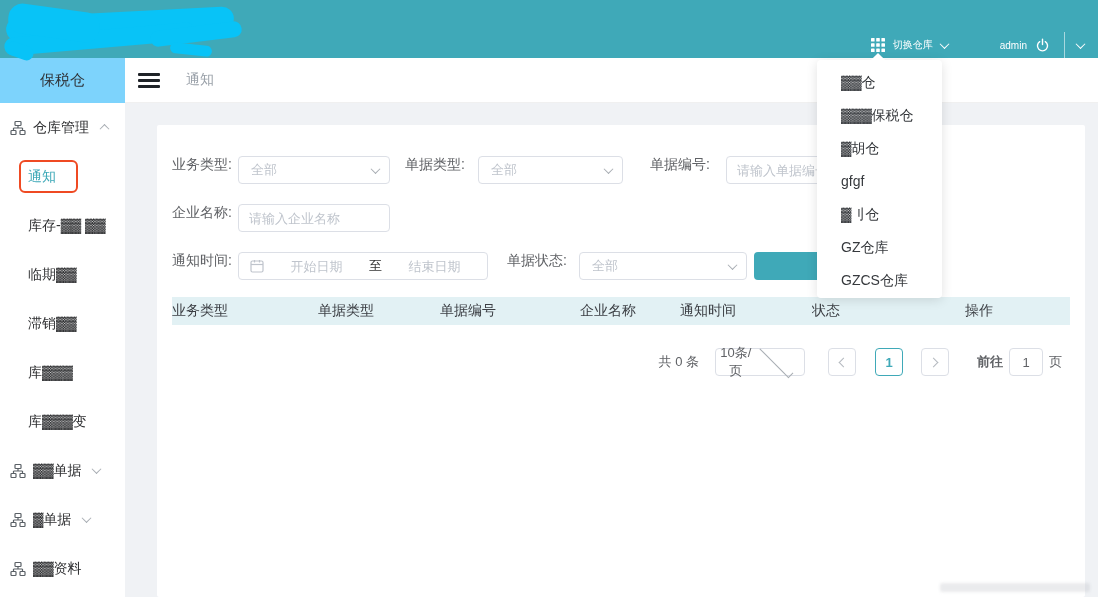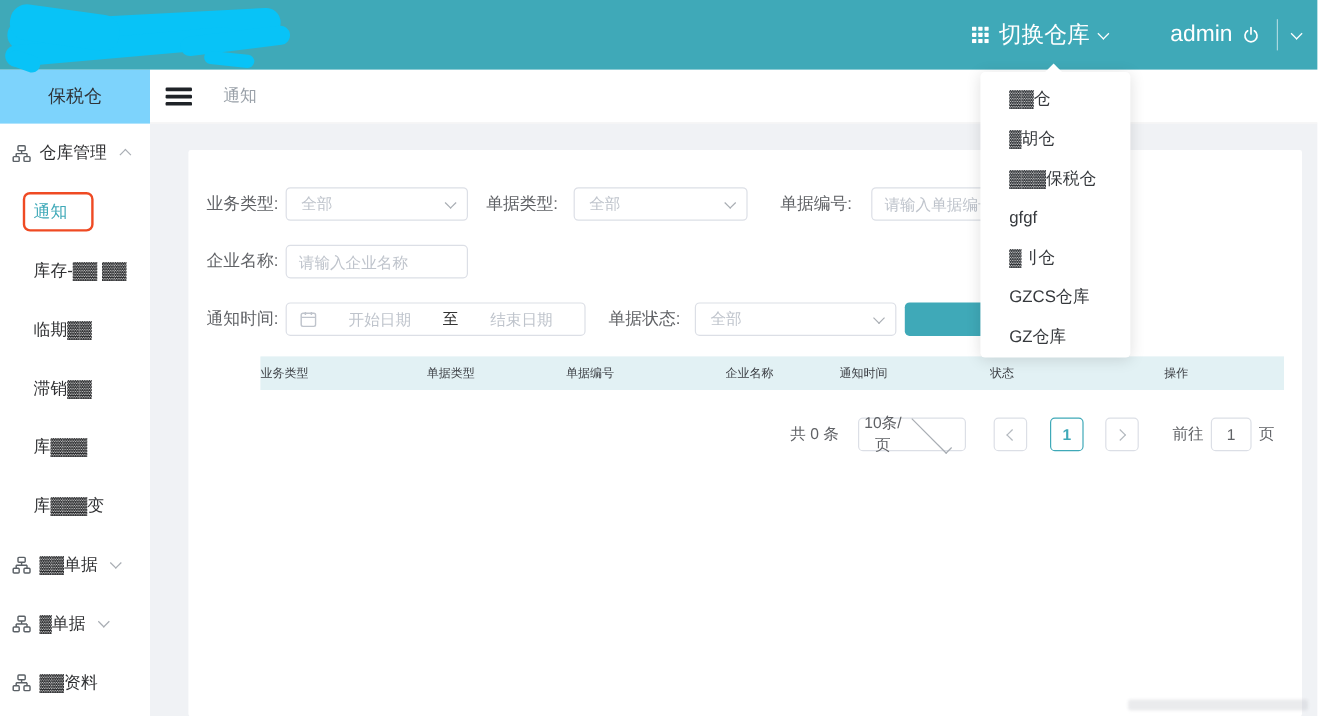--- a/index.html
+++ b/index.html
@@ -19,21 +19,21 @@
 
   
   .header{position:absolute;left:0;top:0;width:1098px;height:58px;background:var(--accent);z-index:20;}
   .scr{position:absolute;background:var(--scribble);border-radius:14px;}
   .scr1{left:6px;top:12px;width:228px;height:24px;transform:rotate(-3deg);}
   .scr2{left:4px;top:30px;width:192px;height:18px;transform:rotate(-5deg);}
   .scr3{left:8px;top:8px;width:92px;height:30px;transform:rotate(8deg);}
   .scr4{left:6px;top:44px;width:28px;height:14px;transform:rotate(20deg);}
   .scr5{left:150px;top:26px;width:92px;height:16px;transform:rotate(-7deg);}
   .scr6{left:170px;top:44px;width:42px;height:11px;transform:rotate(6deg);}
-  .header-right{position:absolute;right:14px;top:0;height:58px;display:flex;align-items:center;color:#fff;font-size:19px;}
+  .header-right{position:absolute;right:14px;top:16px;height:58px;display:flex;align-items:center;color:#fff;font-size:10px;}
   .wh-switch{display:flex;align-items:center;cursor:pointer;margin-right:52px;}
   .wh-switch .lbl{margin:0 8px;}
   .user-area{display:flex;align-items:center;}
   .user-name{margin-right:8px;}
   .vdiv{width:1px;height:26px;background:rgba(255,255,255,.55);margin:0 12px 0 14px;}
   .chev{display:inline-block;width:7px;height:7px;border-right:1.5px solid #a8adb3;border-bottom:1.5px solid #a8adb3;}
   .chev.down{transform:rotate(45deg) translate(-1px,-1px);}
   .chev.up{transform:rotate(-135deg) translate(-1px,-1px);}
   .chev.white{border-color:#fff;}
 
@@ -55,21 +55,21 @@
   .hamburger{width:22px;display:flex;flex-direction:column;gap:3px;margin-left:13px;cursor:pointer;}
   .hamburger i{display:block;height:3px;background:#1f2328;border-radius:1px;}
   .crumb{margin-left:26px;font-size:14px;color:#9aa1a9;}
 
   
   .main{position:absolute;left:125px;top:103px;width:973px;height:494px;background:var(--page-bg);}
   .card{position:absolute;left:32px;top:22px;width:928px;height:472px;background:#fff;border-radius:2px;}
 
   
   .filters{padding:31px 0 0 15px;font-size:14px;color:var(--text2);}
-  .f-row{display:flex;align-items:center;height:28px;margin-bottom:20px;}
+  .f-row{display:flex;align-items:flex-start;height:28px;margin-bottom:20px;}
   .f-row.r3{margin-bottom:0;}
   .f-label{width:66px;text-align:right;padding-right:6px;flex:0 0 auto;white-space:nowrap;}
   .f-label.w72{width:72px;}
   .sel{height:28px;border:1px solid var(--border);border-radius:4px;display:flex;align-items:center;background:#fff;position:relative;cursor:pointer;}
   .sel .sel-val{color:var(--placeholder);font-size:13px;padding-left:12px;flex:1;}
   .sel .chev{margin-right:10px;}
   .inp{height:28px;border:1px solid var(--border);border-radius:4px;font-size:13px;padding:0 10px;color:var(--text);outline:none;font-family:inherit;}
   .inp::placeholder{color:var(--placeholder);}
   .sel1{width:152px;margin-left:0;}
   .ml15{margin-left:15px;} .ml7{margin-left:7px;} .ml27{margin-left:27px;} .ml10{margin-left:10px;} .ml13{margin-left:13px;} .ml6{margin-left:6px;}
@@ -77,42 +77,42 @@
   .daterange{width:250px;height:28px;border:1px solid var(--border);border-radius:4px;display:flex;align-items:center;background:#fff;}
   .cal-icon{margin-left:11px;flex:0 0 auto;display:flex;}
   .dr-inp{flex:1;border:none;outline:none;text-align:center;font-size:13px;background:transparent;font-family:inherit;min-width:0;}
   .dr-inp::placeholder{color:var(--placeholder);}
   .dr-sep{color:#333;font-size:13px;flex:0 0 auto;}
   .sel-status{width:168px;}
   .search-btn{width:70px;height:28px;background:var(--accent);border:none;border-radius:4px;cursor:pointer;}
 
   
   .tbl{margin:17px 15px 0 15px;}
-  .tbl-head{display:flex;height:28px;align-items:center;background:var(--th-bg);font-size:10px;color:#3b3e43;font-weight:500;margin-left:45px;}
+  .tbl-head{display:flex;height:28px;align-items:center;background:var(--th-bg);font-size:14px;color:#3b3e43;font-weight:500;}
   .th{white-space:nowrap;overflow:hidden;}
   .th:nth-child(1){width:146px;}
   .th:nth-child(2){width:122px;}
   .th:nth-child(3){width:140px;}
   .th:nth-child(4){width:100px;}
   .th:nth-child(5){width:132px;}
   .th:nth-child(6){width:153px;}
   .th:nth-child(7){width:105px;}
   .empty-row{height:53px;display:flex;align-items:center;justify-content:center;font-size:14px;color:#8a9096;border-bottom:1px solid #ebeef0;}
 
   
   .pager{display:flex;align-items:center;justify-content:flex-end;padding-right:23px;margin-top:23px;font-size:13px;color:var(--text2);}
   .pg-total{margin-right:16px;}
   .pg-size{width:90px;height:28px;border:1px solid var(--border);border-radius:4px;display:flex;align-items:center;cursor:pointer;}
   .pg-size span{flex:1;text-align:center;font-size:13px;color:var(--text2);}
   .pg-size .chev{margin-right:8px;}
   .pg-btn{width:28px;height:28px;border:1px solid var(--border);border-radius:4px;display:flex;align-items:center;justify-content:center;background:#fff;cursor:pointer;}
   .pg-prev{margin-left:23px;}
   .pg-page{margin-left:19px;border-color:var(--accent);color:var(--accent);font-weight:bold;font-size:13px;}
   .pg-next{margin-left:18px;}
-  .pg-goto{margin-left:28px;}
+  .pg-goto{margin-left:28px;font-weight:bold;}
   .pg-goto-inp{width:34px;height:28px;border:1px solid var(--border);border-radius:4px;text-align:center;font-size:13px;color:var(--text2);margin:0 6px;outline:none;font-family:inherit;}
   .pg-chev{width:7px;height:7px;border-right:1.5px solid #b4b9bf;border-bottom:1.5px solid #b4b9bf;}
   .pg-chev.left{transform:rotate(135deg);margin-left:3px;}
   .pg-chev.right{transform:rotate(-45deg);margin-right:3px;}
 
   
   .popup{position:absolute;left:817px;top:60px;width:125px;height:238px;background:#fff;border-radius:4px;box-shadow:0 2px 12px rgba(0,0,0,.12);z-index:100;padding-top:6px;}
   .popup .arrow{position:absolute;left:56px;top:-5px;width:10px;height:10px;background:#fff;transform:rotate(45deg);}
   .wh-item{height:33px;line-height:33px;padding-left:24px;font-size:14px;color:#36393d;cursor:pointer;white-space:nowrap;}
 
@@ -345,22 +345,22 @@
       <span>页</span>
     </div>
 
   </section>
 </div>
 
 <div class="popup">
   <span class="arrow"></span>
   <div id="wh-list">
       <div class="wh-item">▓▓仓</div>
+      <div class="wh-item">▓▓▓保税仓</div>
       <div class="wh-item">▓胡仓</div>
-      <div class="wh-item">▓▓▓保税仓</div>
       <div class="wh-item">gfgf</div>
       <div class="wh-item">▓刂仓</div>
+      <div class="wh-item">GZ仓库</div>
       <div class="wh-item">GZCS仓库</div>
-      <div class="wh-item">GZ仓库</div>
     </div>
 </div>
 
 <div class="watermark"></div>
 
 </body></html>

